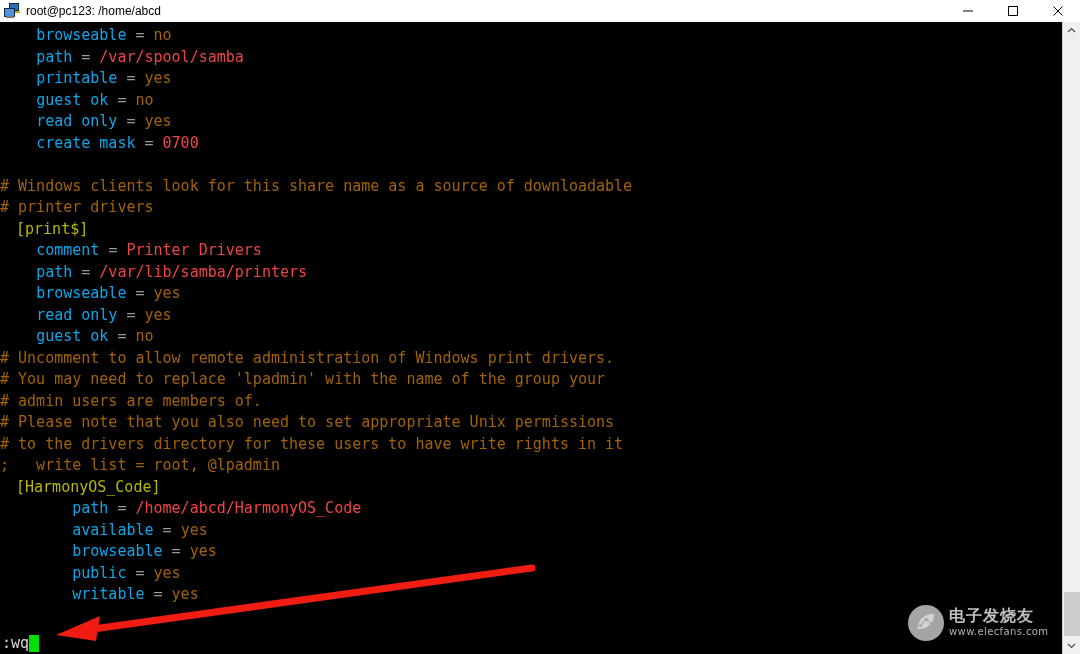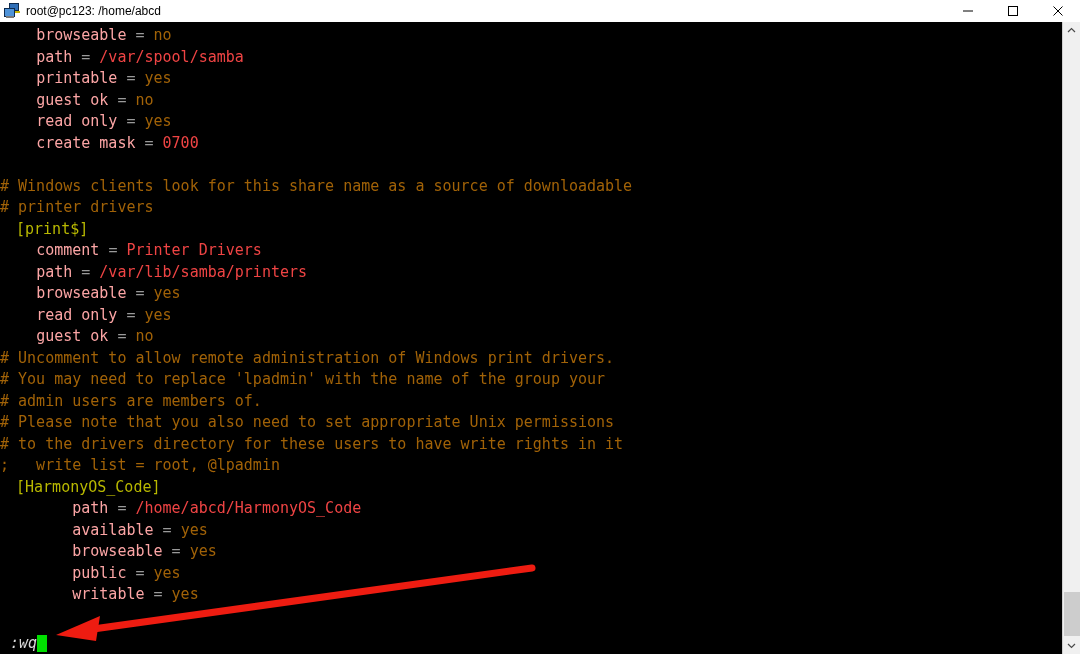--- a/index.html
+++ b/index.html
@@ -108,21 +108,21 @@
     left: 0;
     top: 3px;
     width: 100%;
     font-family: "DejaVu Sans Mono", "Liberation Mono", monospace;
     font-size: 15px;
     line-height: 21.5px;
     white-space: pre;
     letter-spacing: 0px;
   }
   .line { height: 21.5px; }
-  .c-key     { color: #fca5a5; }
+  .c-key     { color: #0ea5e9; }
   .c-val     { color: #a16207; }
   .c-eq      { color: #9a9a9a; }
   .c-path    { color: #ef4444; }
   .c-comment { color: #a16207; }
   .c-section { color: #b8b800; padding-left: 16px; }
   .c-plain   { color: #d8d8d8; }
 
   
   .statusline {
     position: absolute;
@@ -131,21 +131,21 @@
     width: 1062px;
     height: 22px;
     background: #000000;
     font-family: "DejaVu Sans Mono", "Liberation Mono", monospace;
     font-size: 15px;
     color: #d8d8d8;
     display: flex;
     align-items: center;
     white-space: pre;
   }
-  .cmd-text { padding-left: 10px; font-style: italic; }
+  .cmd-text { padding-left: 2px; }
   .cursor-block {
     display: inline-block;
     width: 10px;
     height: 17px;
     background: #00e000;
     vertical-align: middle;
   }
 
   
   .scrollbar {
@@ -288,14 +288,30 @@
     </div>
   </div>
 
   <svg class="annot" viewBox="0 0 1062 632">
     <g>
       <line x1="532" y1="546" x2="86" y2="608" stroke="#ee1c11" stroke-width="7" stroke-linecap="round"></line>
       <polygon points="56,613 100,594 96,619" fill="#ee1c11"></polygon>
     </g>
   </svg>
 
+  <div class="watermark">
+    <div class="wm-logo">
+      <svg class="leaf" viewBox="0 0 24 24">
+        <path d="M3 20 C3 8, 11 3, 21 3 C21 14, 13 20, 3 20 Z" fill="#ffffff"></path>
+        <line x1="6" y1="16" x2="12" y2="9" stroke="#c9c9c9" stroke-width="1.1"></line>
+        <line x1="12" y1="9" x2="18" y2="14" stroke="#c9c9c9" stroke-width="1.1"></line>
+        <circle cx="6" cy="16" r="1.6" fill="#c9c9c9"></circle>
+        <circle cx="12" cy="9" r="1.6" fill="#c9c9c9"></circle>
+        <circle cx="18" cy="14" r="1.6" fill="#c9c9c9"></circle>
+      </svg>
+    </div>
+    <div class="wm-txt">
+      <div class="wm-cn">电子发烧友</div>
+      <div class="wm-url">www.elecfans.com</div>
+    </div>
+  </div>
 
 </div>
 
 </body></html>

